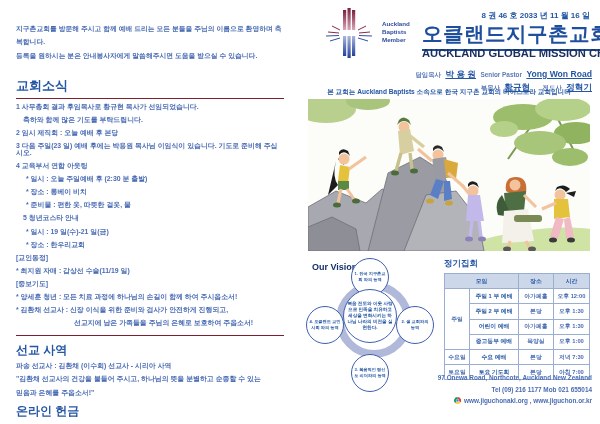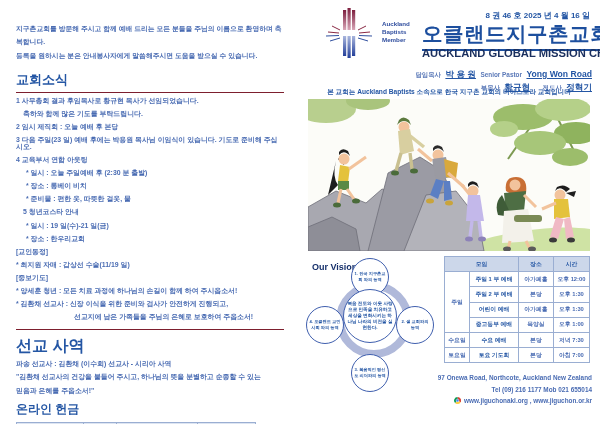--- a/index.html
+++ b/index.html
@@ -1,21 +1,21 @@
 <!DOCTYPE html>
 <html><head>
 <meta charset="utf-8">
 <style>
   html,body{margin:0;padding:0;background:#e8e8e8;}
   .page{position:relative;width:600px;height:424px;background:#ffffff;overflow:hidden;
         font-family:"Liberation Sans","DejaVu Sans",sans-serif;color:#4a6cb3;}
   
   .left-page{position:absolute;left:16px;top:22px;width:268px;}
   .welcome{font-size:6.8px;font-weight:bold;line-height:1.95;color:#4a6cb3;}
-  .sec-title{font-size:13px;font-weight:bold;color:#2456a4;margin-top:9px;}
+  .sec-title{font-size:13px;font-weight:bold;color:#2456a4;margin-top:15px;}
   .rule{border:none;border-top:1.6px solid #7d1f2e;margin:3px 0 5px 0;}
   .news-line{font-size:6.9px;font-weight:bold;line-height:1.0;color:#4a6cb3;margin:0 0 6.2px 0;}
   .ind1{margin-left:7px;}
   .ind2{margin-left:10px;}
   .ind3{margin-left:58px;}
   .mission-line{font-size:6.9px;font-weight:bold;line-height:1.0;color:#4a6cb3;margin:0 0 6.4px 0;}
   .sub-title{font-size:12px;font-weight:bold;color:#2456a4;margin:6px 0 4px 0;}
   table{border-collapse:collapse;}
   .give-table{width:240px;}
   .give-table th,.give-table td{border:1px solid #9aaed2;font-size:6.3px;font-weight:bold;
@@ -90,21 +90,21 @@
       <div class="news-line ind2">* 장소 : 한우리교회</div>
       <div class="news-line">[교인동정]</div>
       <div class="news-line">* 최지원 자매 : 갑상선 수술(11/19 일)</div>
       <div class="news-line">[중보기도]</div>
       <div class="news-line">* 양세훈 청년 : 모든 치료 과정에 하나님의 손길이 함께 하여 주시옵소서!</div>
       <div class="news-line">* 김환채 선교사 : 신장 이식을 위한 준비와 검사가 안전하게 진행되고,</div>
       <div class="news-line ind3">선교지에 남은 가족들을 주님의 은혜로 보호하여 주옵소서!</div>
     </div>
 
     <hr class="rule" style="margin-top:8px">
-    <div class="sub-title" style="font-size:16px">선교 사역</div>
+    <div class="sub-title" style="font-size:12px">선교 사역</div>
     <div>
       <div class="mission-line">파송 선교사 : 김환채 (이수희) 선교사 - 시리아 사역</div>
       <div class="mission-line">"김환채 선교사의 건강을 붙들어 주시고, 하나님의 뜻을 분별하고 순종할 수 있는</div>
       <div class="mission-line">믿음과 은혜를 주옵소서!"</div>
     </div>
 
     <div class="sub-title">온라인 헌금</div>
     <table class="give-table">
       <tbody>
           <tr>
@@ -113,21 +113,21 @@
         <th style="width:76px">ACCOUNT NO.</th>
         <th>NAME</th>
       </tr>
 
     </tbody>
       </table>
 
   </div>
 
   <div class="right-page">
-    <div class="issue">8 권 46 호 2025 년 4 월 16 일</div>
+    <div class="issue">8 권 46 호 2033 년 11 월 16 일</div>
 
     <svg class="logo" viewBox="0 0 58 58">
       <defs>
         <linearGradient id="barTop" x1="0" y1="0" x2="0" y2="1">
           <stop offset="0" stop-color="#7d1f3f"></stop>
             <stop offset="1" stop-color="#d8a7b8"></stop>
         </linearGradient>
         <linearGradient id="barBot" x1="0" y1="0" x2="0" y2="1">
           <stop offset="0" stop-color="#a9b6dd"></stop>
             <stop offset="1" stop-color="#24409a"></stop>
@@ -280,20 +280,21 @@
       <div class="vision-title">Our Vision</div>
       <div class="ring"></div>
       <div class="vnode vtop">1. 한국 지구촌교회 와의 동역</div>
       <div class="vnode vright">2. 셀 교회와의 동역</div>
       <div class="vnode vbottom">3. 복음적인 평신도 리더와의 동역</div>
       <div class="vnode vleft">4. 오클랜드 교민사회 와의 동역</div>
       <div class="vnode vcenter">복음 전도와 이웃 사랑으로 민족을 치유하고 세상을 변화시키는 하나님 나라의 비전을 실현한다.</div>
     </div>
 
     <div class="meet-box">
+      <div class="meet-title">정기집회</div>
       <table class="meet-table">
         <tbody>
             <tr>
           <th colspan="2" style="width:64px">모임</th>
           <th style="width:32px">장소</th>
           <th>시간</th>
         </tr>
         <tr>
           <td rowspan="4" style="width:22px">주일</td>
           <td class="nm">주일 1 부 예배</td>

